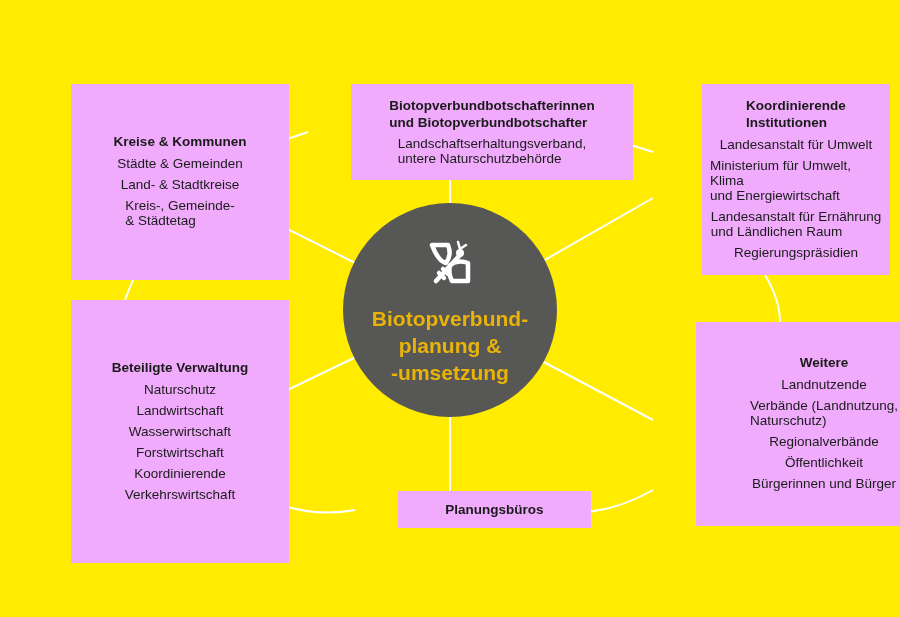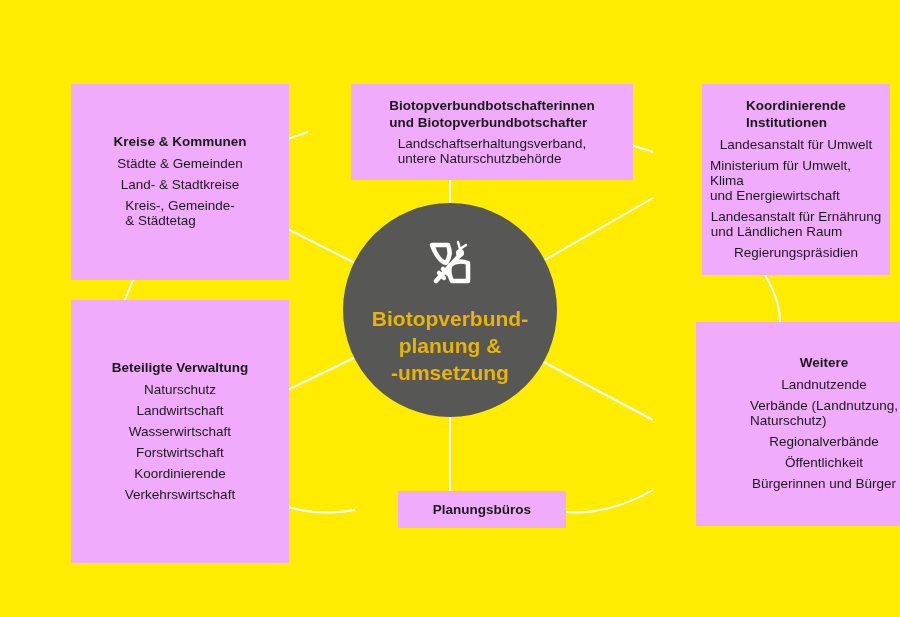--- a/index.html
+++ b/index.html
@@ -17,21 +17,21 @@
   }
   .box .title { font-weight: bold; font-size: 13.5px; line-height: 17px; margin-bottom: 3px; }
   .box .item { font-size: 13.5px; line-height: 15px; margin: 3px 0; }
   .box .item.multi { white-space: pre-line; }
   .box .title.multi { white-space: pre-line; }
   #box-tl { left: 28px; top: 84px; width: 218px; height: 196px; }
   #box-tc { left: 308px; top: 84px; width: 282px; height: 96px; }
   #box-tr { left: 659px; top: 84px; width: 188px; height: 191px; }
   #box-bl { left: 28px; top: 300px; width: 218px; height: 263px; }
   #box-br { left: 653px; top: 322px; width: 256px; height: 204px; }
-  #box-bc { left: 355px; top: 491px; width: 168px; height: 37px; }
+  #box-bc { left: 355px; top: 491px; width: 193px; height: 37px; }
   #box-tc .item { margin: 1px 0; }
   #box-tc .title { margin-bottom: 4px; }
   .center {
     position: absolute; left: 343px; top: 203px; width: 214px; height: 214px;
     border-radius: 50%; background: #575756; color: #eab308;
     display: flex; flex-direction: column; align-items: center; justify-content: flex-start;
   }
   .center .icon { margin-top: 36px; width: 48px; height: 48px; }
   .center .label {
     margin-top: 18px; font-weight: bold; font-size: 21px; line-height: 27px;

